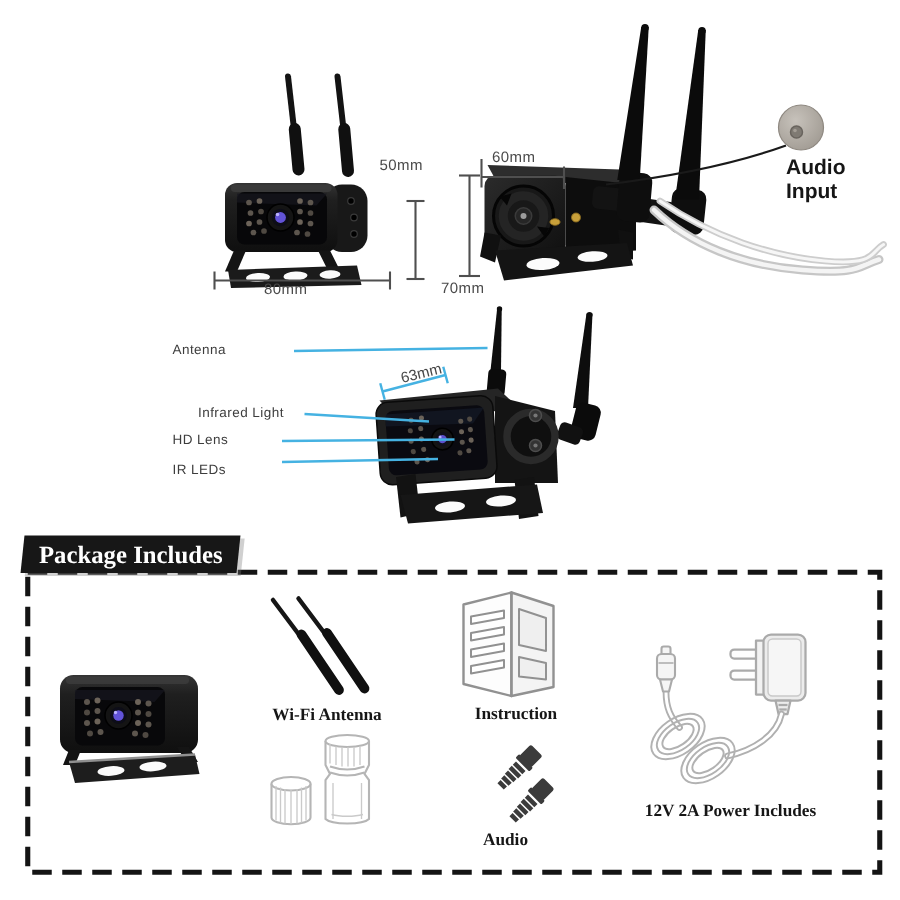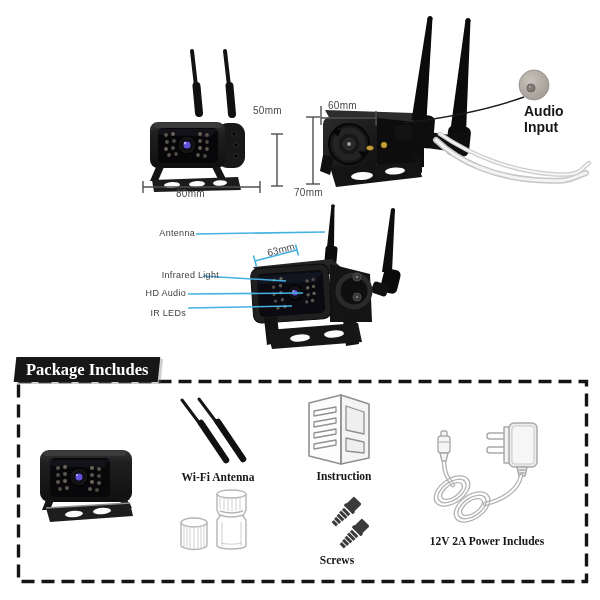--- a/index.html
+++ b/index.html
@@ -1,20 +1,20 @@
 <!DOCTYPE html>
 <html><head>
 <meta charset="utf-8">
 <style>
   html,body{margin:0;padding:0;background:#fff;}
   .stage{position:relative;width:600px;height:600px;background:#ffffff;overflow:hidden;
          font-family:"Liberation Sans",sans-serif;}
   .dimtext{position:absolute;font-size:10px;color:#4a4a4a;text-align:left;
            font-family:"Liberation Sans",sans-serif;letter-spacing:0.3px;}
-  .partlabel{position:absolute;font-size:9px;color:#3d3d3d;text-align:right;
+  .partlabel{position:absolute;font-size:9px;color:#3d3d3d;text-align:left;
              font-family:"Liberation Sans",sans-serif;letter-spacing:0.3px;}
   .audiolabel{position:absolute;font-size:14px;font-weight:bold;color:#161616;
               font-family:"Liberation Sans",sans-serif;}
   .pkglabel{position:absolute;font-size:11.5px;font-weight:bold;color:#161616;text-align:center;
             font-family:"Liberation Serif",serif;}
   .banner{position:absolute;left:15px;top:357px;height:25px;background:#171717;
           transform:skewX(-6deg);box-shadow:3px 2px 0 rgba(120,120,120,0.35);}
   .banner-text{display:block;transform:skewX(6deg);color:#ffffff;font-weight:bold;
                font-size:16.5px;line-height:25px;padding:0 11px;white-space:nowrap;
                font-family:"Liberation Serif",serif;}
@@ -231,21 +231,21 @@
     </g>
   </svg>
 
   <div class="dimtext" style="left:253px;top:105px;width:48px">50mm</div>
   <div class="dimtext" style="left:176px;top:188px;width:48px">80mm</div>
   <div class="dimtext" style="left:328px;top:100px;width:48px">60mm</div>
   <div class="dimtext" style="left:294px;top:187px;width:48px">70mm</div>
   <div class="audiolabel" style="left:524px;top:103px">Audio Input</div>
   <div class="partlabel" style="left:115px;top:228px;width:80px">Antenna</div>
   <div class="partlabel" style="left:132px;top:270px;width:87px">Infrared Light</div>
-  <div class="partlabel" style="left:115px;top:288px;width:71px">HD Audio</div>
+  <div class="partlabel" style="left:115px;top:288px;width:71px">HD Lens</div>
   <div class="partlabel" style="left:115px;top:308px;width:71px">IR LEDs</div>
   <div class="rot63">63mm</div>
 
   <svg style="left:0;top:0" width="600" height="600" viewBox="0 0 600 600">
     <rect x="18.5" y="381.5" width="568" height="200" fill="none" stroke="#141414" stroke-width="3.4" stroke-dasharray="13 7"></rect>
   </svg>
   <div class="banner">
     <span class="banner-text">Package Includes</span>
   </div>
 
@@ -396,16 +396,16 @@
     <g stroke="#aaaaaa" fill="#f5f5f5" stroke-width="1.4" stroke-linejoin="round">
       <rect x="16" y="11" width="6" height="6" rx="1.5"></rect>
       <rect x="13" y="16" width="12" height="17" rx="3"></rect>
       <line x1="14" y1="22" x2="24" y2="22" stroke-width="1"></line>
       <polygon points="15,33 23,33 21,41 17,41"></polygon>
     </g>
   </svg>
 
   <div class="pkglabel" style="left:274px;top:470px;width:140px">Instruction</div>
   <div class="pkglabel" style="left:148px;top:471px;width:140px">Wi-Fi Antenna</div>
-  <div class="pkglabel" style="left:267px;top:554px;width:140px">Screws</div>
+  <div class="pkglabel" style="left:267px;top:554px;width:140px">Audio</div>
   <div class="pkglabel" style="left:402px;top:535px;width:170px">12V 2A Power Includes</div>
 
 </div>
 
 </body></html>

